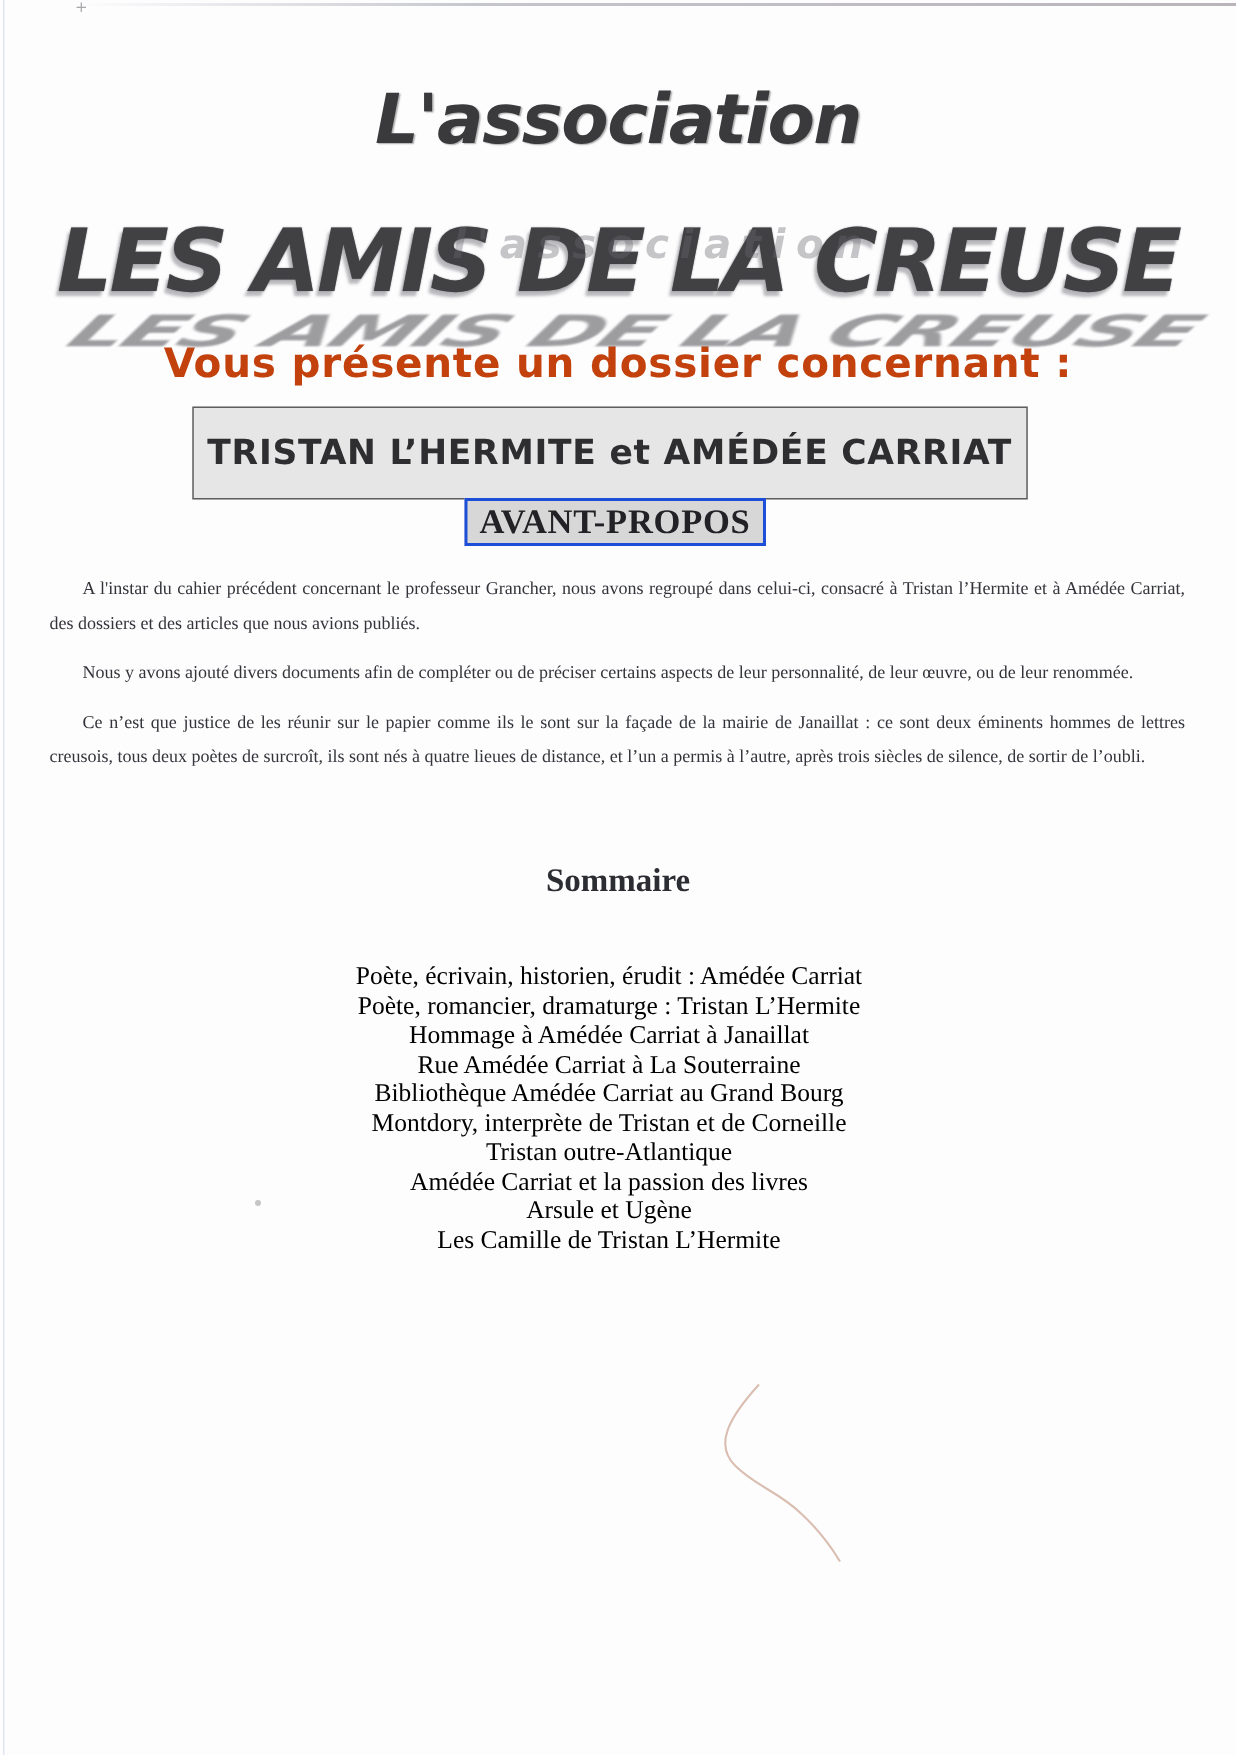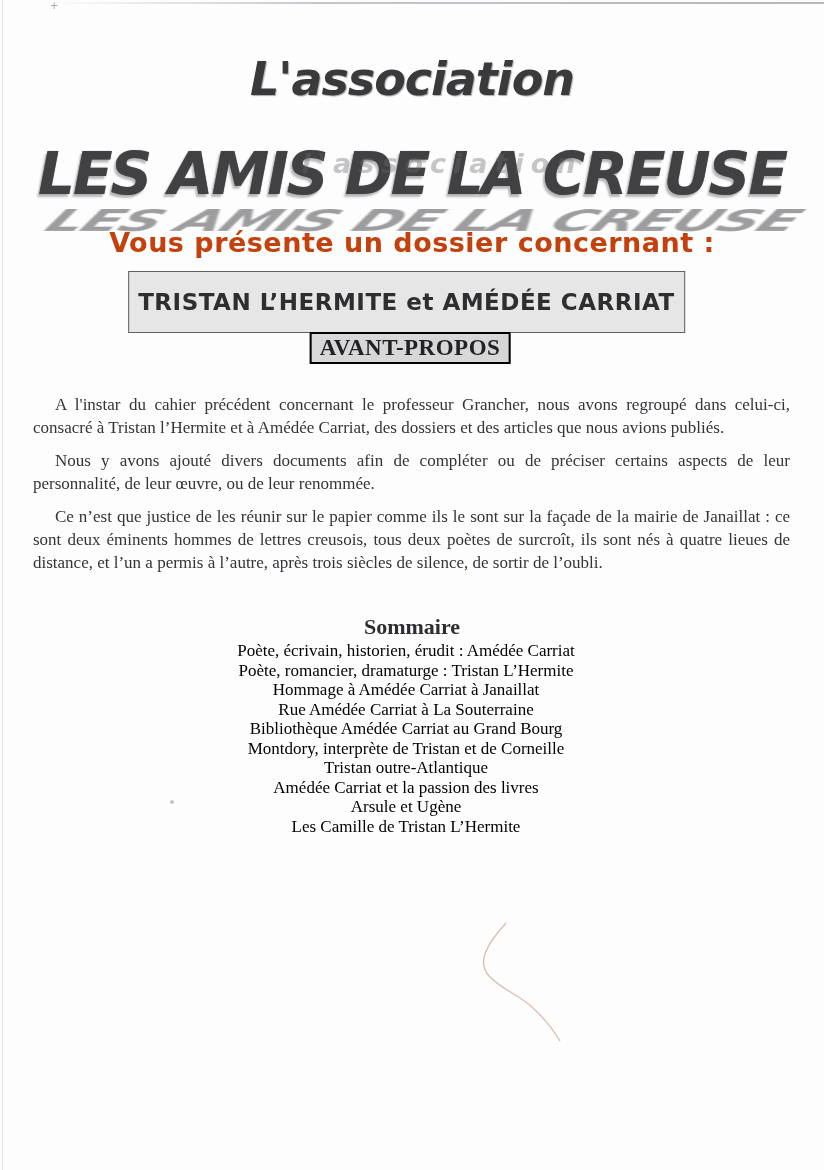--- a/index.html
+++ b/index.html
@@ -55,33 +55,33 @@
     letter-spacing:.5px;color:#c2410c;
   }
   .subject-box{
     position:absolute;top:271px;left:50%;transform:translateX(-51%);
     background:#e6e6e6;border:1px solid #5f5f62;
     padding:17px 9px;white-space:nowrap;
     font:bold 23px "DejaVu Sans",sans-serif;letter-spacing:.5px;color:#2e2e31;
   }
   .avant-box{
     position:absolute;top:332px;left:50%;transform:translateX(-51%);
-    background:#d7d7d8;border:2px solid #000000;
+    background:#d7d7d8;border:2px solid #1d4ed8;
     padding:1px 8px;white-space:nowrap;
     font:bold 23px "Liberation Serif",serif;letter-spacing:.5px;color:#222226;
   }
   
   .paragraphs{
     position:absolute;top:381px;left:33px;width:757px;
-    font-size:17px;line-height:23px;text-align:justify;color:#33343a;margin-top:12px;
+    font-size:12px;line-height:23px;text-align:justify;color:#33343a;
   }
   .paragraphs p{margin:0 0 10px 0;text-indent:22px;}
   .sommaire-heading{
     position:absolute;top:574px;left:0;right:0;text-align:center;
-    font:bold 22px "Liberation Serif",serif;color:#2c2d33;margin-top:40px;
+    font:bold 22px "Liberation Serif",serif;color:#2c2d33;
   }
   .sommaire-list{
     position:absolute;top:641px;left:0;right:12px;text-align:center;
     font-size:17px;line-height:19.5px;color:#000000;
   }
   
   .credits{
     position:absolute;top:1026px;right:44px;text-align:right;
     font-size:19px;line-height:22.5px;color:#2f3036;
   }

